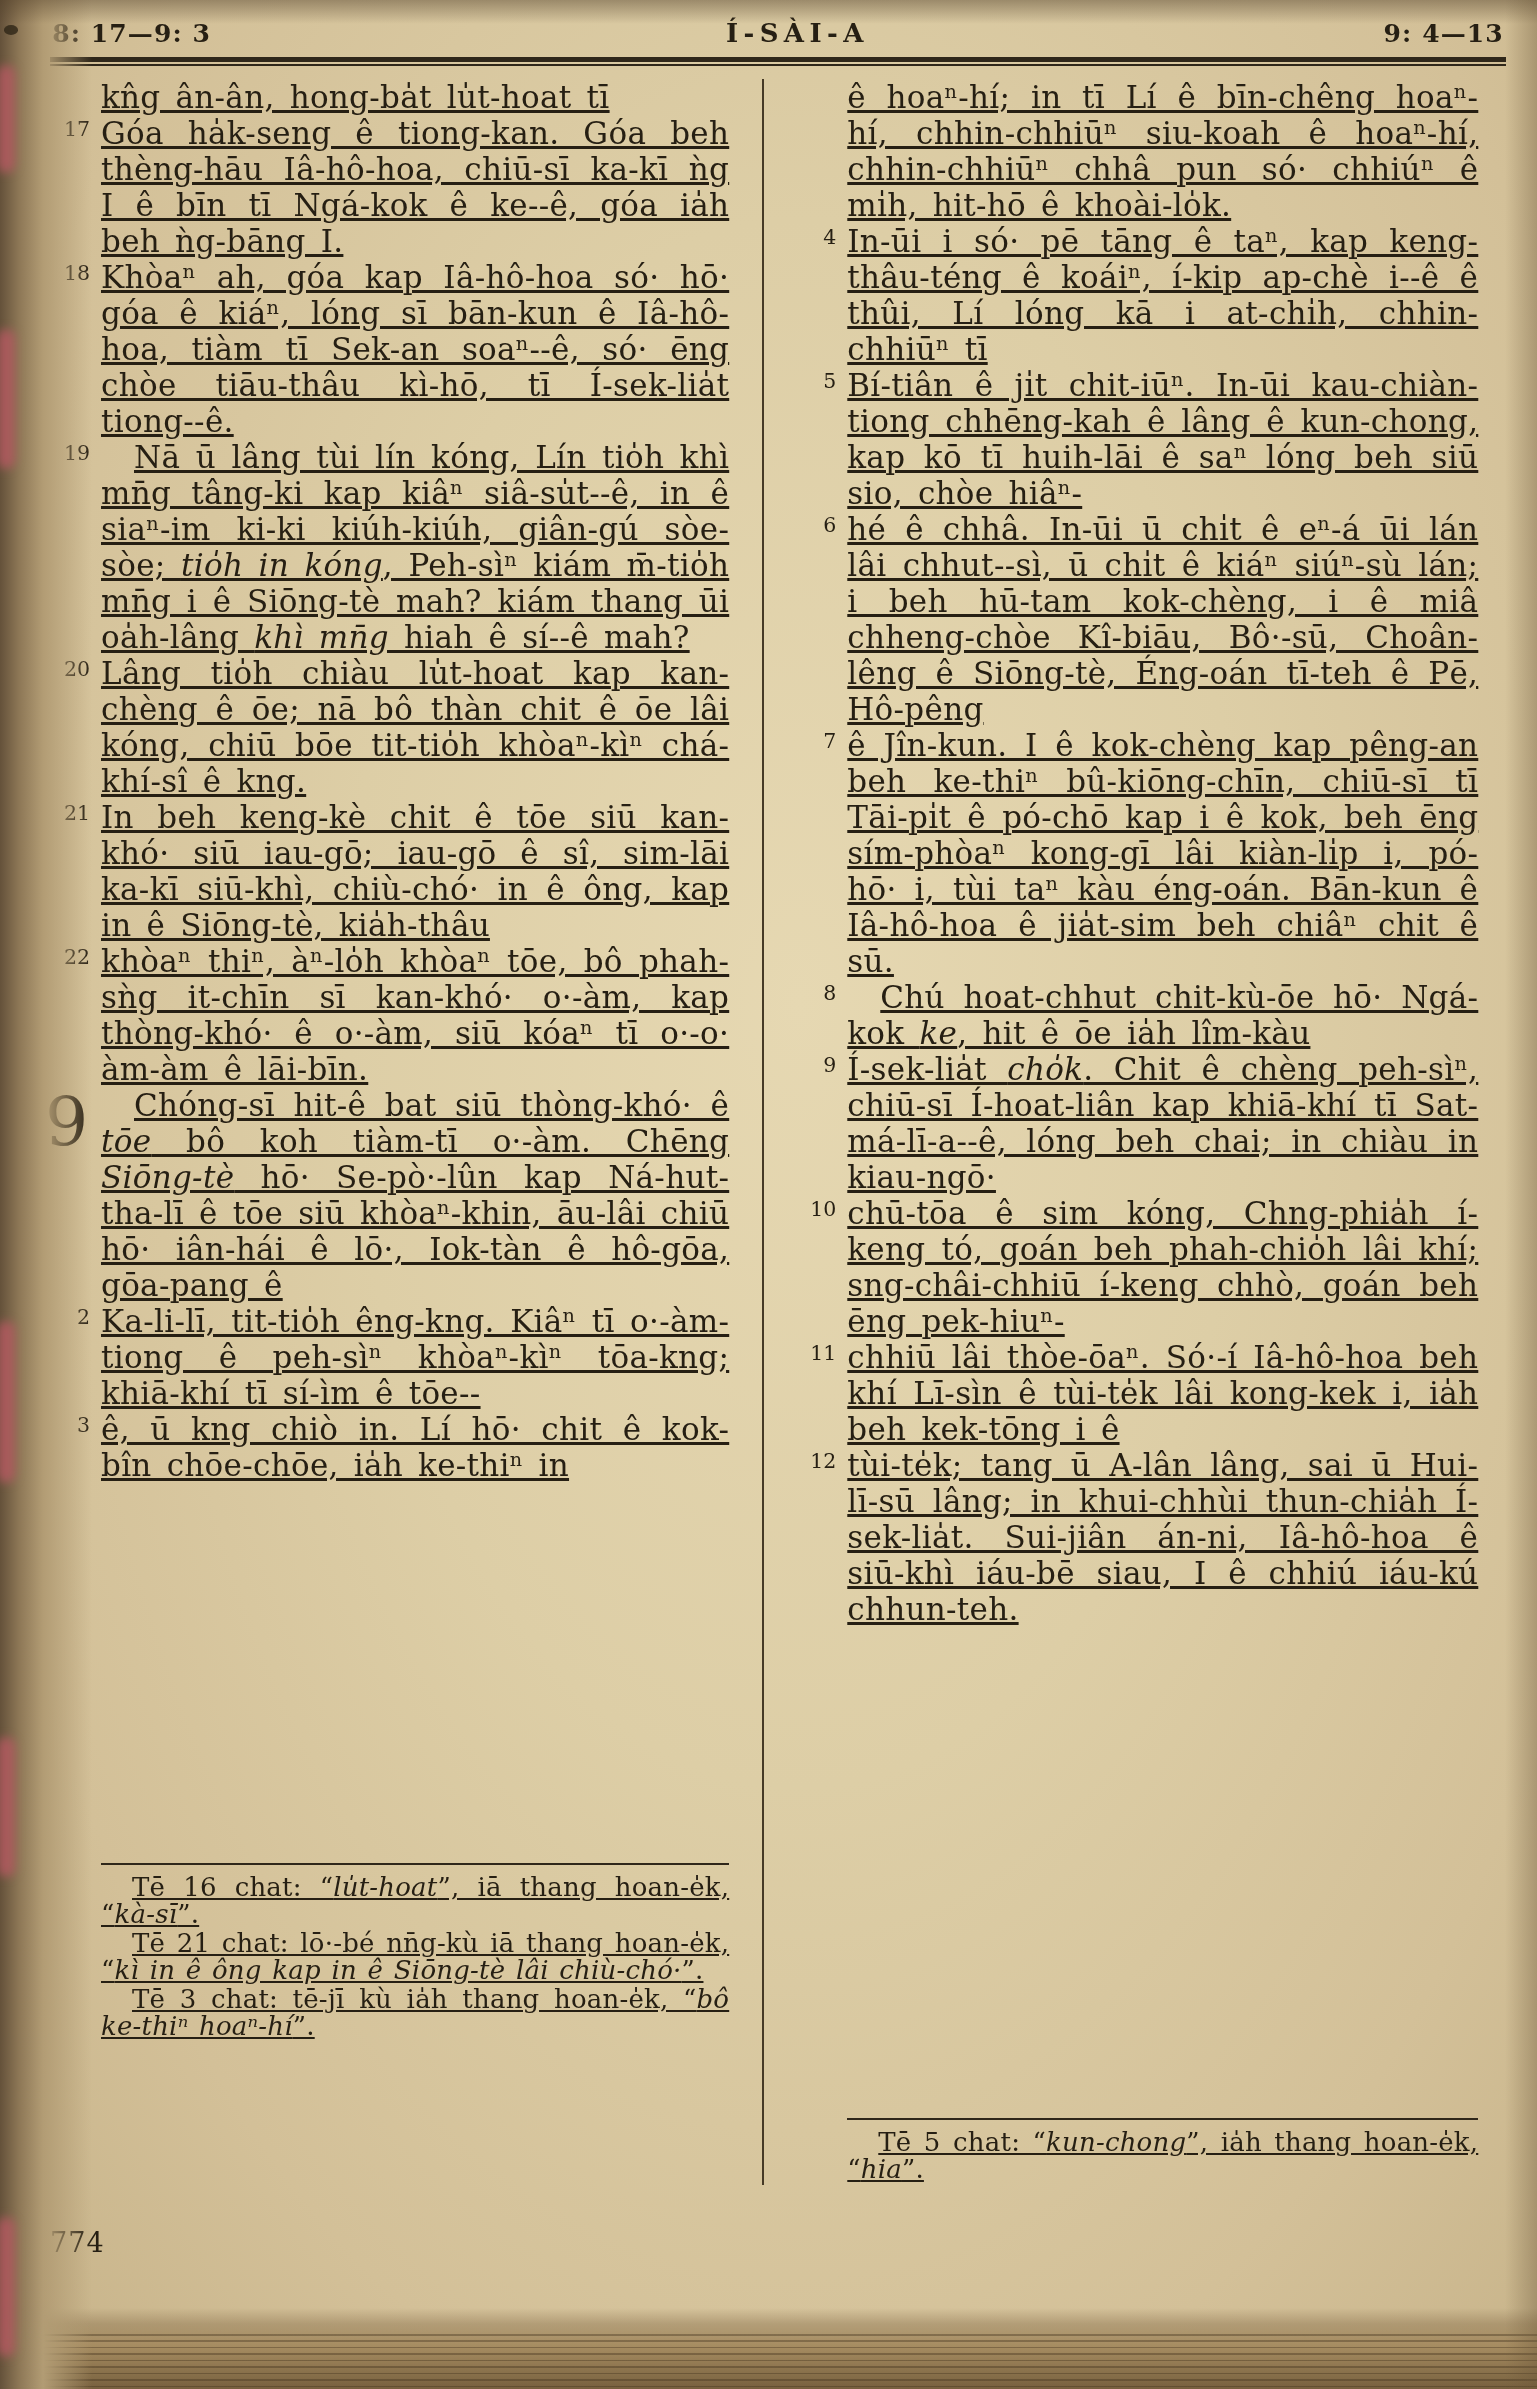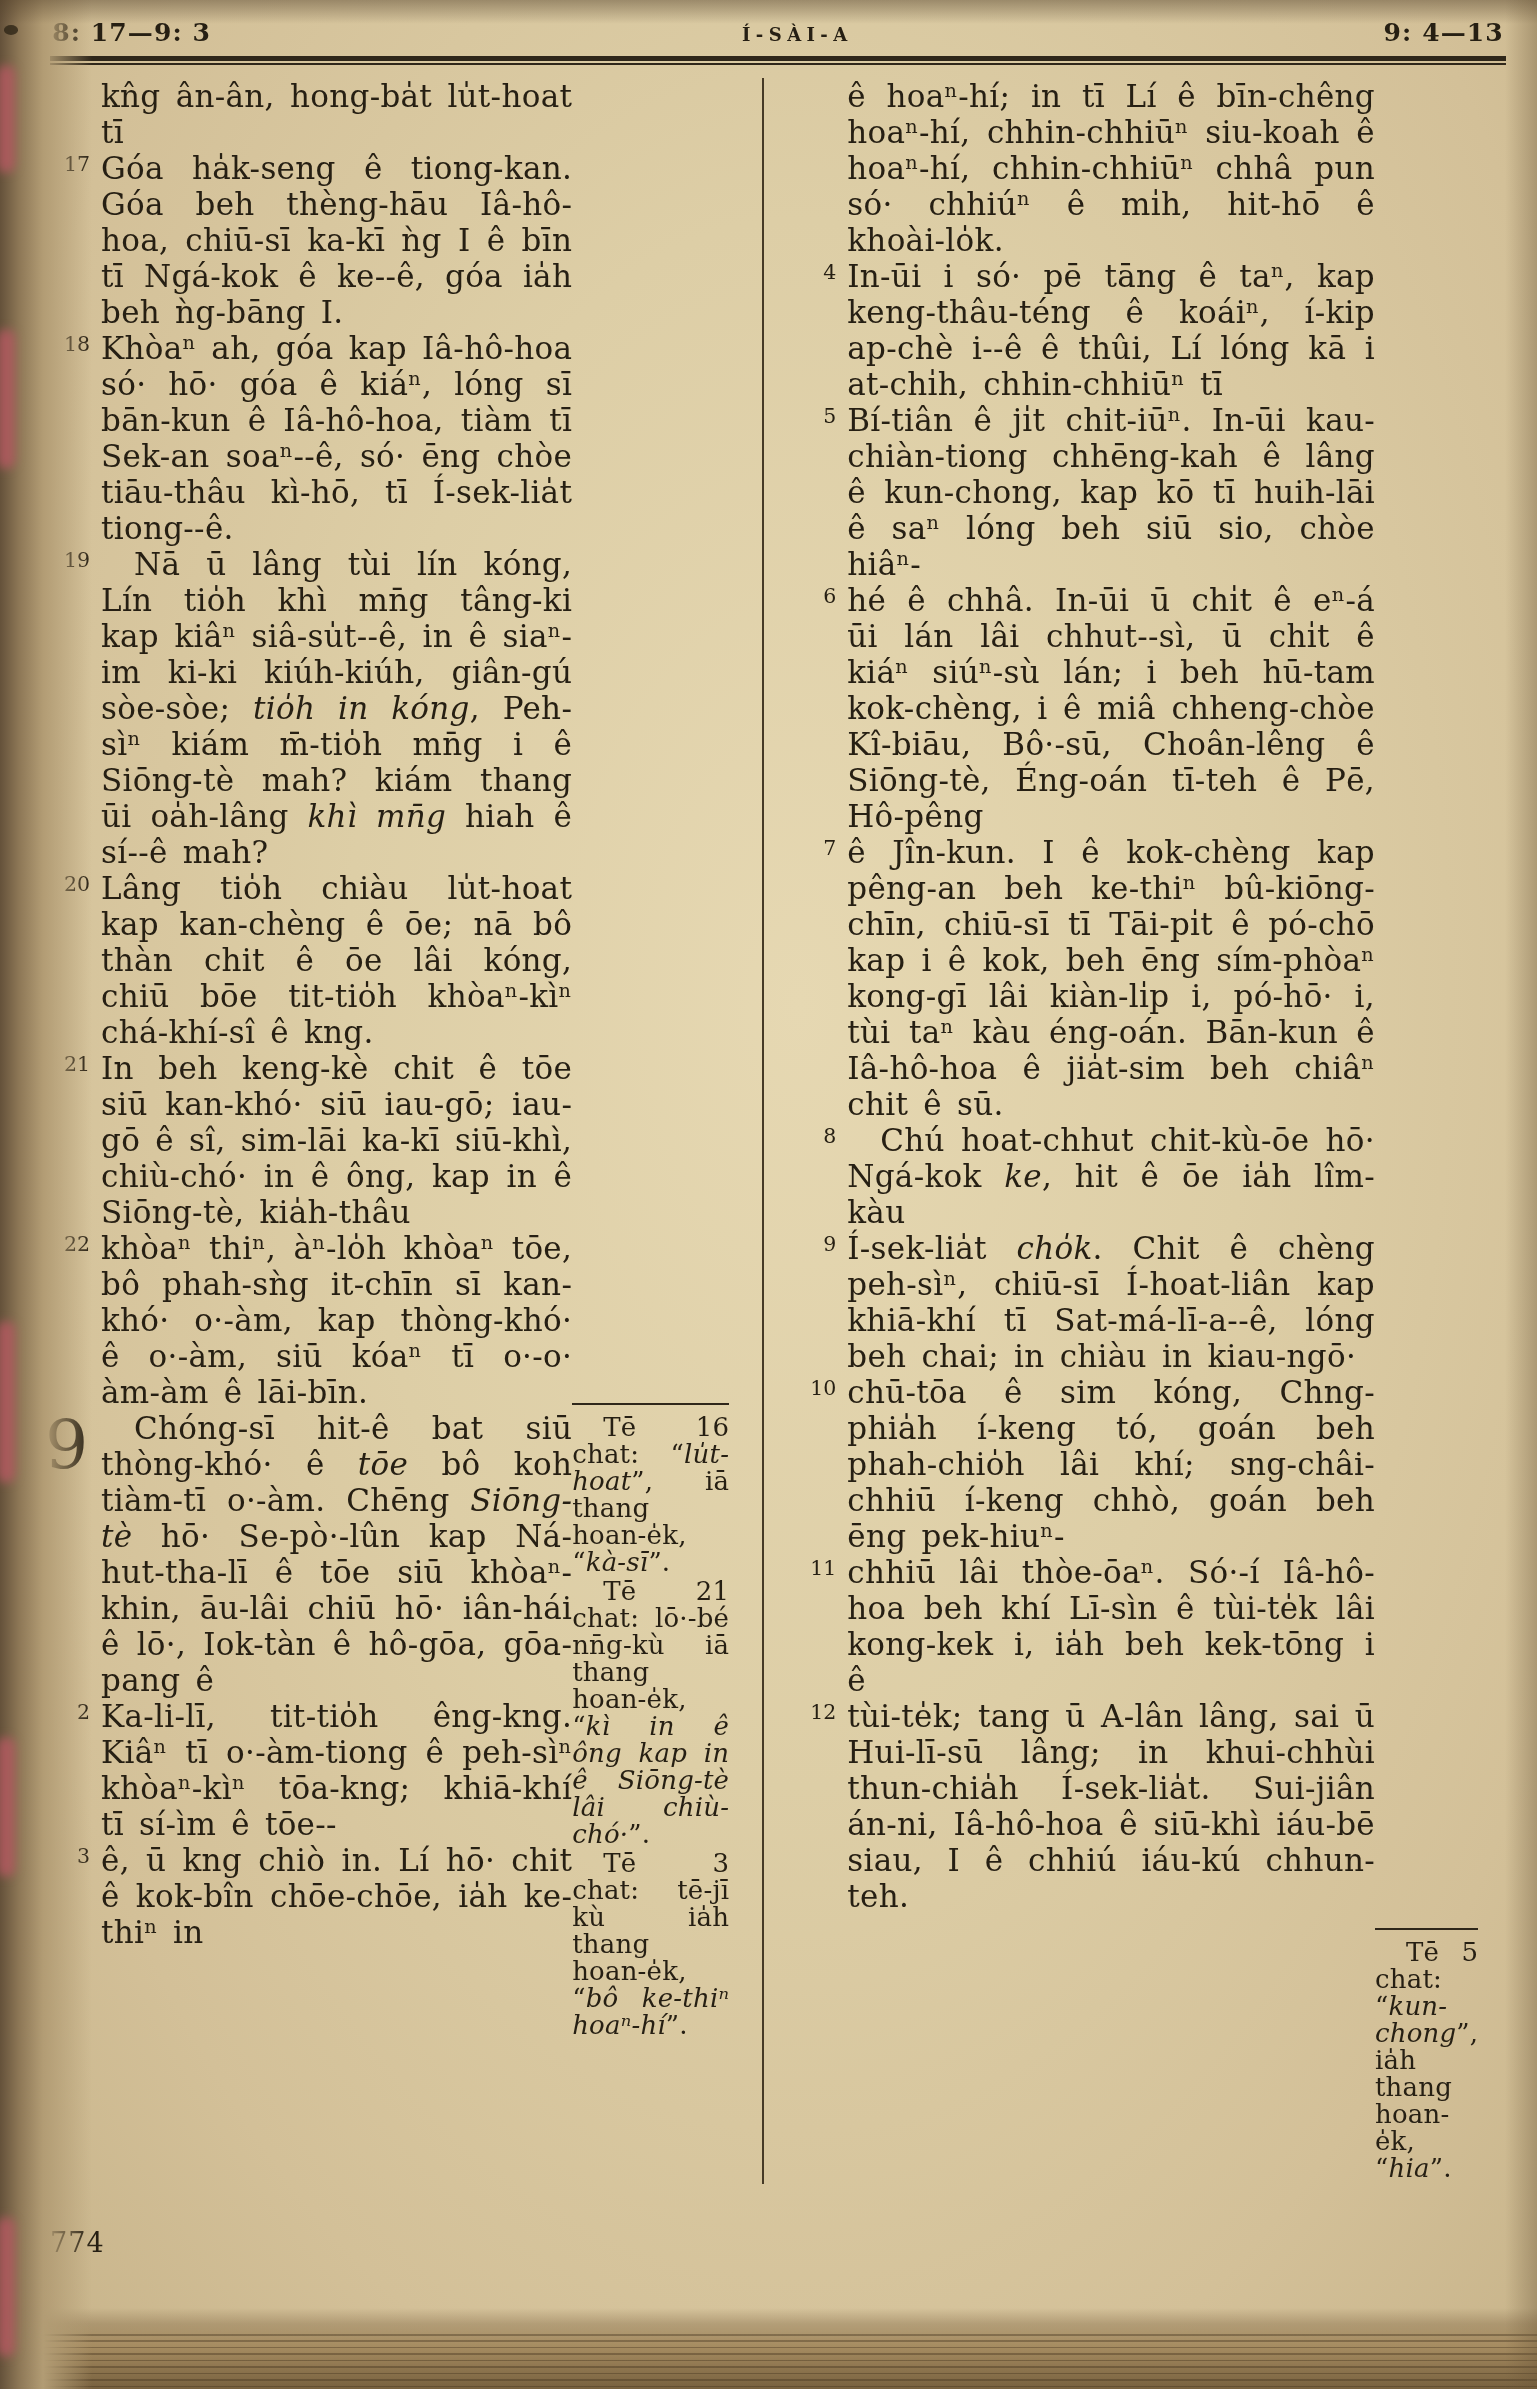--- a/index.html
+++ b/index.html
@@ -45,30 +45,30 @@
     background: repeating-linear-gradient(180deg, rgba(62,46,26,0) 0 4.9px, rgba(62,46,26,.38) 4.9px 6.5px);
   }
 
   
   .content { position: absolute; left: 50px; top: 18.3px; width: 1456px; z-index: 1; }
 
   .header {
     display: flex; justify-content: space-between; align-items: baseline;
     font-weight: bold; font-size: 25px; letter-spacing: 1.1px; padding: 0 2.2px;
   }
-  .header .title { font-size: 18px; letter-spacing: 5.4px; }
+  .header .title { font-size: 26px; letter-spacing: 5.4px; }
 
   .rule-double {
     margin-top: 8.6px; height: 9.2px;
     border-top: 5.4px solid #2f271a;
     border-bottom: 2.2px solid #2f271a;
   }
 
   .columns { display: flex; margin-top: 13px; align-items: flex-start; }
-  .column { display: flex; flex-direction: row; }
+  .column { display: flex; flex-direction: column; text-decoration: underline; }
   .column.left  { width: 690px; padding-left: 51px; padding-right: 10.8px; min-height: 1963px; }
   .colsep { width: 2.7px; margin-left: 21.6px; margin-right: 32px; height: 2106px; background: #463a26; }
   .column.right { width: 709px; padding-left: 51px; padding-right: 27px; min-height: 2106px; }
 
   .col-body {
     font-size: 31px; line-height: 36px; text-align: justify;
     letter-spacing: 0.3px; word-spacing: 4.9px;
   }
   .verse { position: relative; }
   .verse.indent { text-indent: 33px; }

